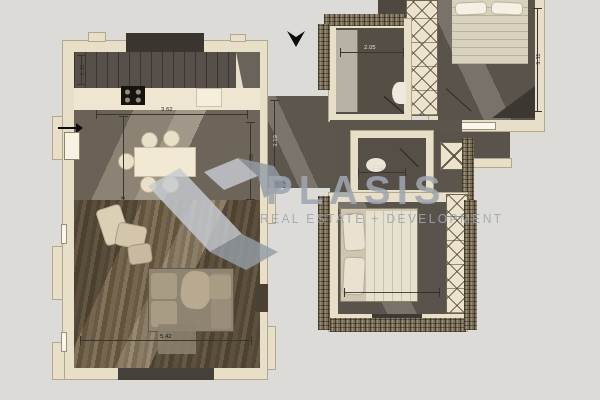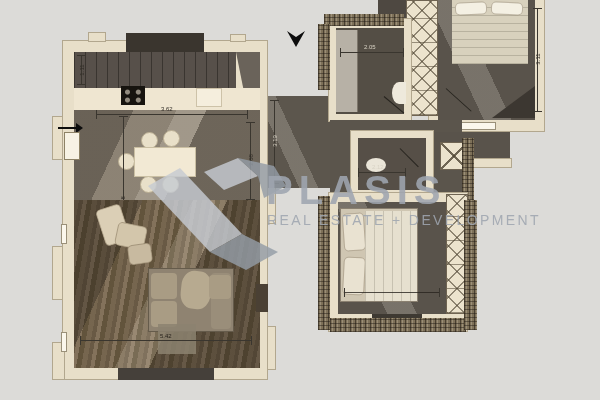--- a/index.html
+++ b/index.html
@@ -33,21 +33,21 @@
   .dimv::before{top:0}.dimv::after{bottom:0}
   .dimlabel{position:absolute;font-size:6px;line-height:1;color:#2f2b25;white-space:nowrap;}
   .dimlabel.rot{width:24px;text-align:center;transform:rotate(-90deg);}
   .chair{position:absolute;width:17px;height:17px;border-radius:50%;background:#e9e0c9;border:1px solid #b9ad92;box-sizing:border-box;}
   .swing{position:absolute;height:1px;background:#26231e;transform-origin:left center;}
   .cushion{position:absolute;border-radius:4px;background:#a99c84;}
   .pillow{position:absolute;background:#e9e2d1;border:1px solid rgba(120,105,80,.45);border-radius:5px;box-sizing:border-box;}
   .windowgap{position:absolute;background:#fbf7ec;border:1px solid #9a9079;box-sizing:border-box;}
   .wm-brand{position:absolute;left:266px;top:170px;font-size:40px;font-weight:600;letter-spacing:6px;
     color:rgba(158,165,175,.88);line-height:1;}
-  .wm-tag{position:absolute;left:267px;top:213px;font-size:14px;font-weight:500;letter-spacing:2.4px;
+  .wm-tag{position:absolute;left:260px;top:213px;font-size:12px;font-weight:500;letter-spacing:2.4px;
     color:rgba(158,165,175,.88);line-height:1;}
 </style>
 </head>
 <body>
 
 <div id="stage">
 
   <div class="abs wall" style="left:62px;top:40px;width:206px;height:340px;"></div>
 
   <div class="abs wall" style="left:52px;top:116px;width:11px;height:44px;"></div>

